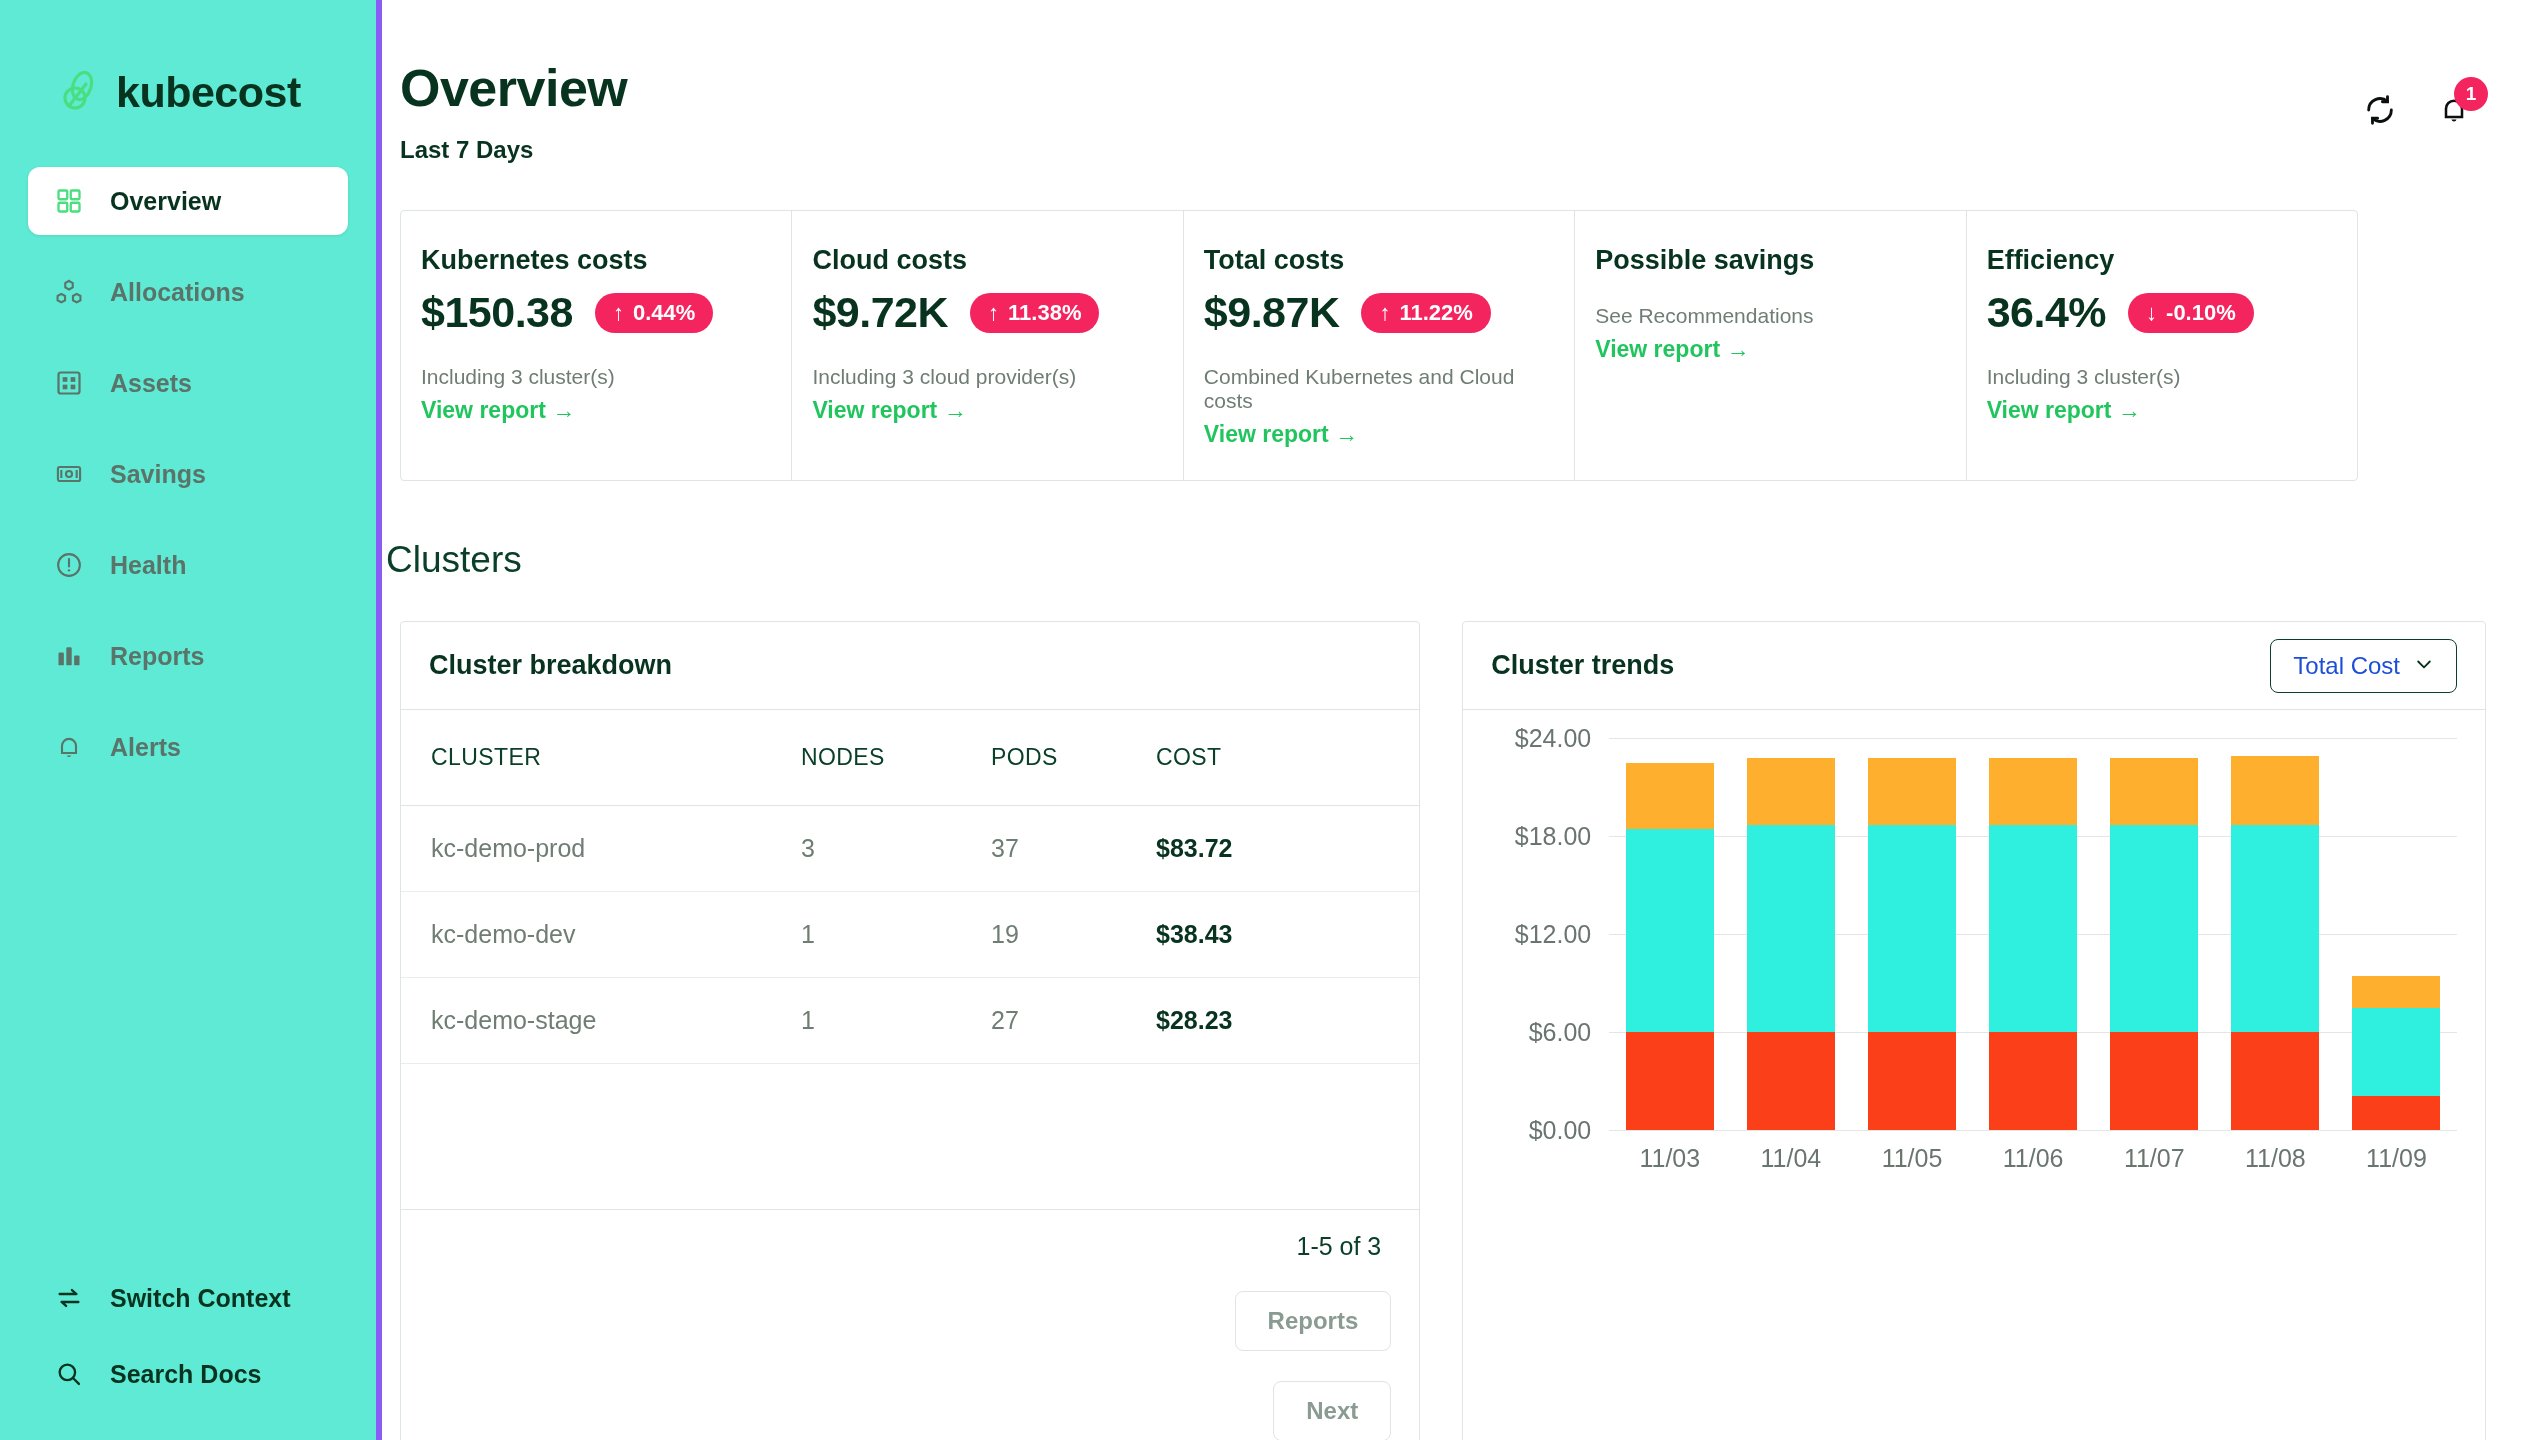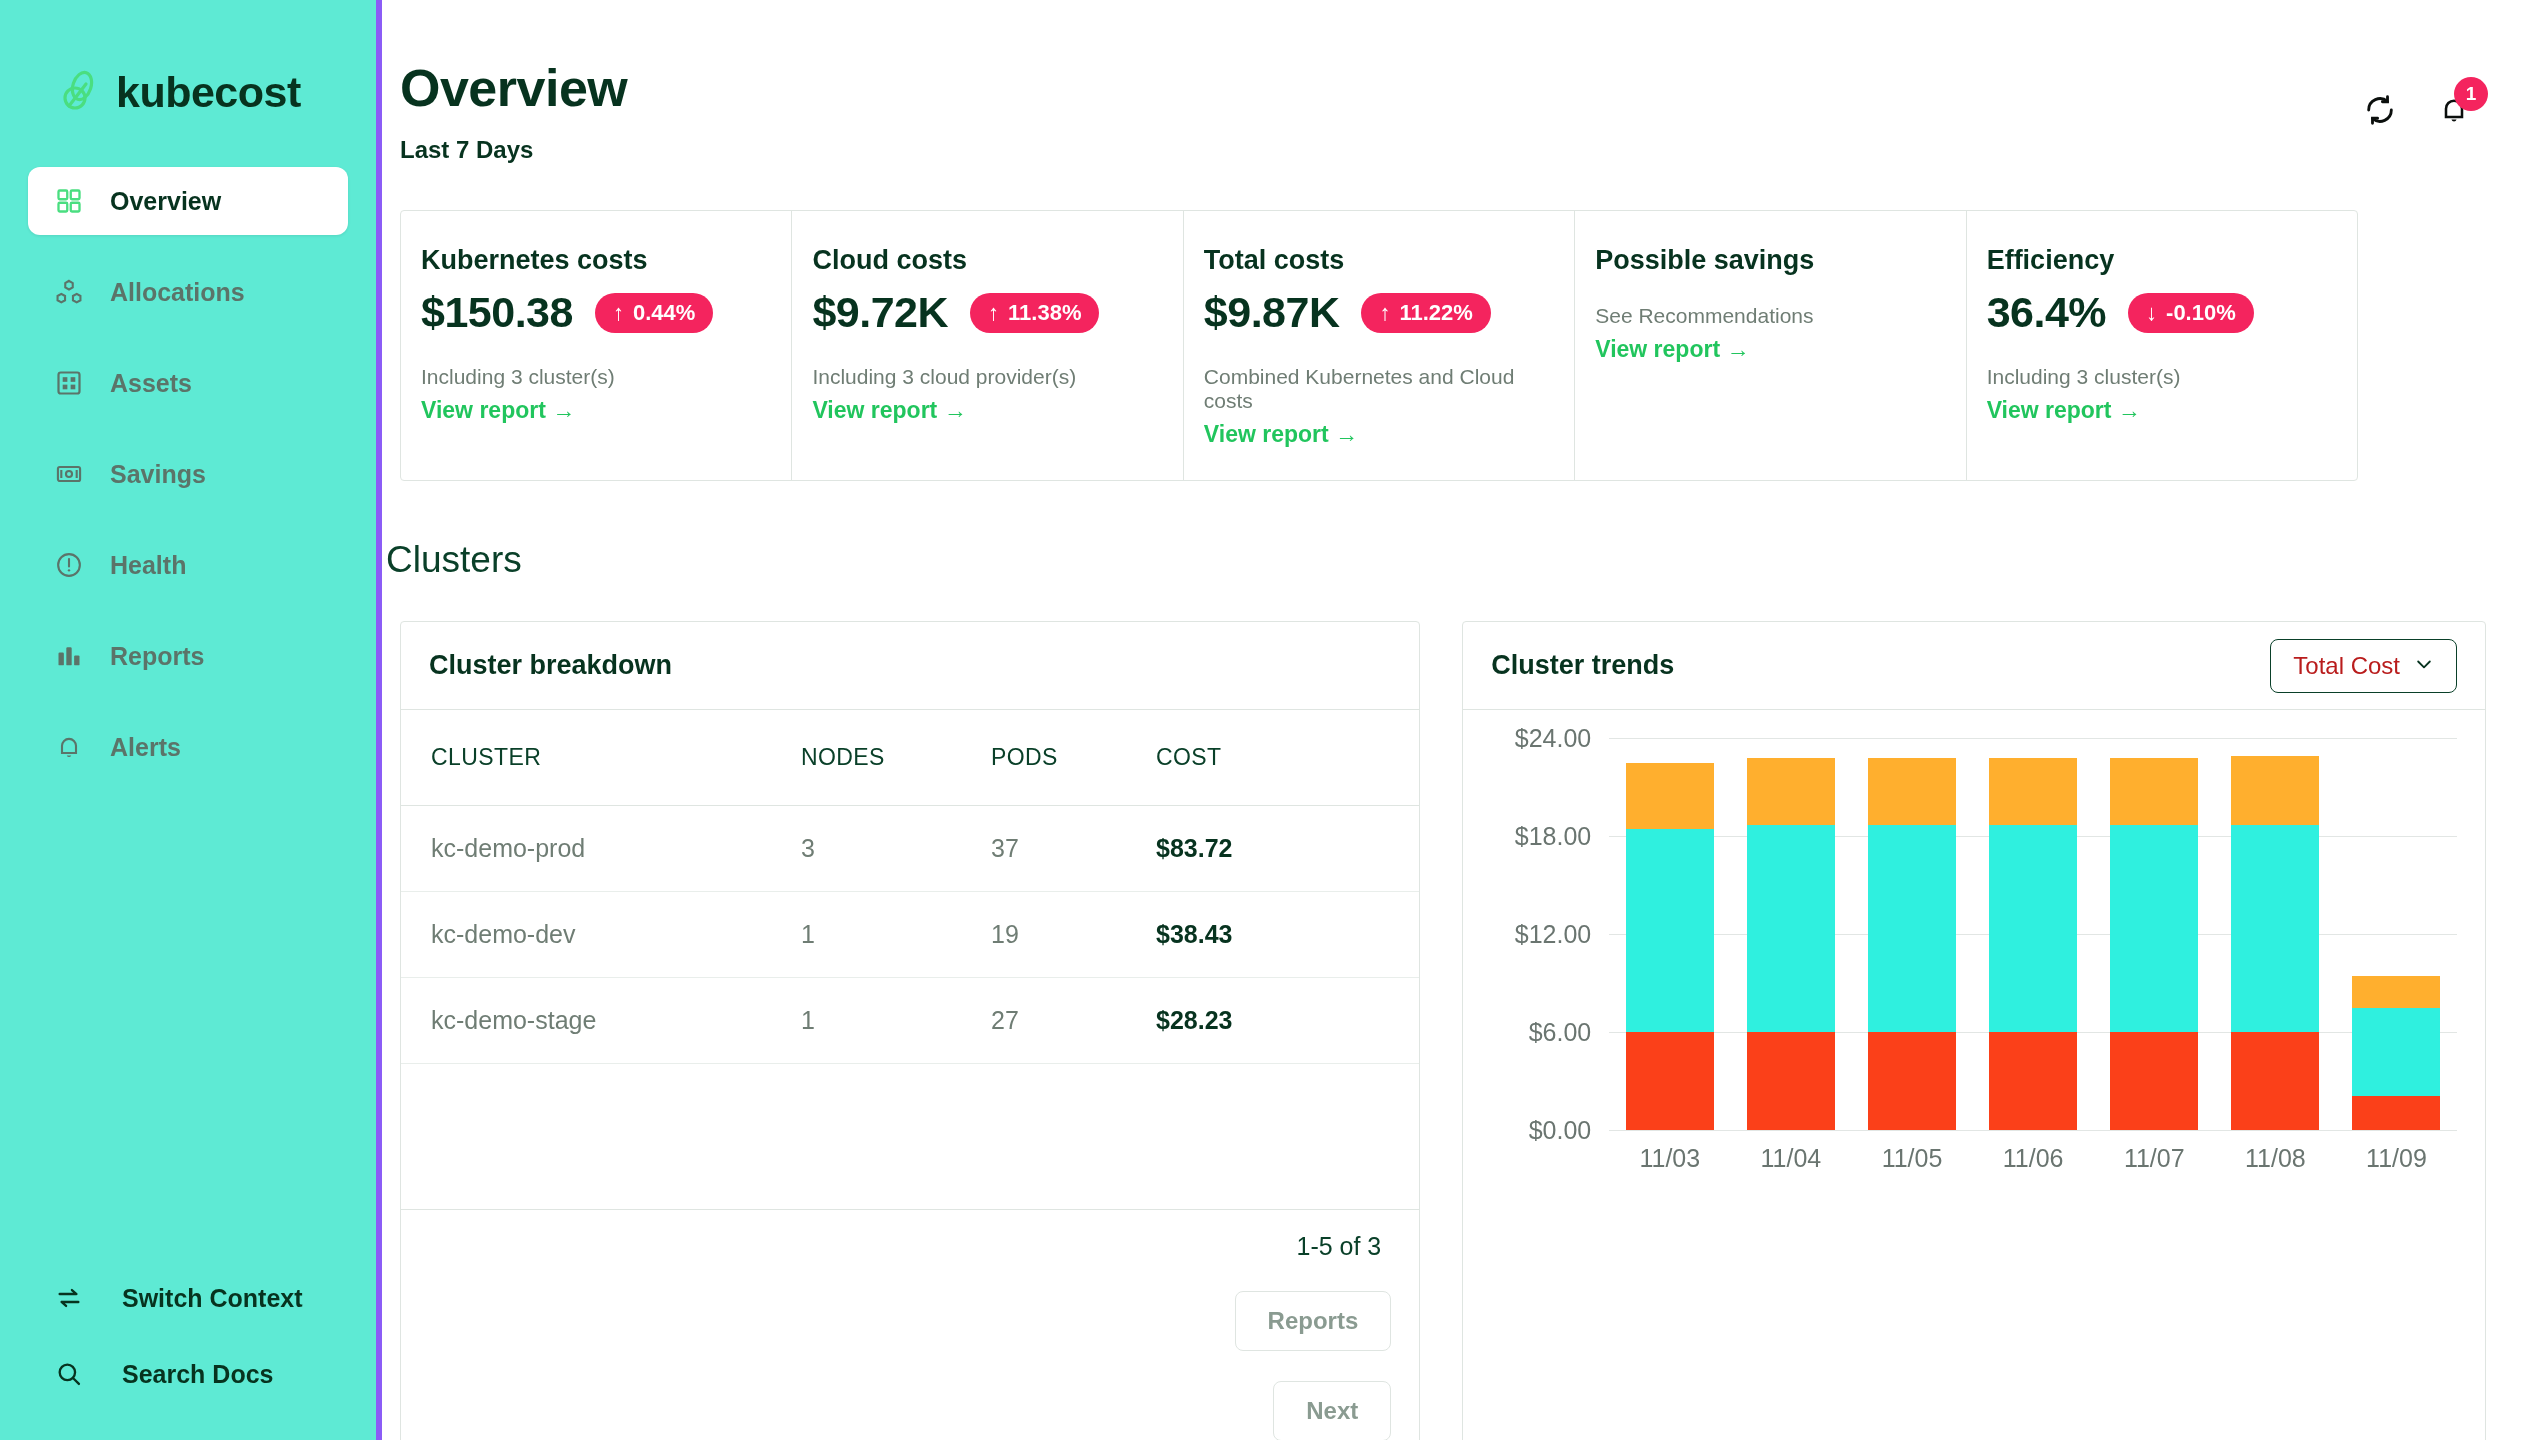--- a/index.html
+++ b/index.html
@@ -38,21 +38,21 @@
   .nav-item .lbl { font-size: 25px; font-weight: 700; color: #5b7469; }
   .nav-item.active {
     background: #ffffff;
     box-shadow: 0 1px 3px rgba(10,40,25,.10);
   }
   .nav-item.active .lbl { color: #07331f; }
   .nav-spacer { height: 23px; }
 
   .sidebar-bottom { position: absolute; left: 0; bottom: 0; width: 100%; padding: 0 28px 28px 28px; }
   .bottom-item {
-    display: flex; align-items: center; gap: 38px;
+    display: flex; align-items: center; gap: 26px;
     height: 76px; padding: 0 26px; cursor: pointer;
   }
   .bottom-item .ico { width: 30px; height: 30px; flex: 0 0 30px;
     display:flex; align-items:center; justify-content:center; }
   .bottom-item .lbl { font-size: 25px; font-weight: 700; color: #07331f; }
 
   
   .main { flex: 1; height: 1440px; overflow: hidden; position: relative; padding: 0 48px 0 0; }
   .page-head { display: flex; align-items: flex-start; padding: 62px 0 0 0; }
   .page-head-left { flex: 1; padding-left: 18px; }
@@ -108,21 +108,21 @@
 
   .card-head {
     height: 88px; display: flex; align-items: center;
     padding: 0 28px; border-bottom: 1px solid #dfe5e1;
   }
   .card-title { font-size: 27px; font-weight: 700; color: #07331f; flex: 1; }
 
   .dropdown {
     display: inline-flex; align-items: flex-end; gap: 14px;
     border: 1px solid #0a4029; border-radius: 8px;
-    padding: 12px 22px; font-size: 24px; color: #b91c1c; cursor: pointer;
+    padding: 12px 22px; font-size: 24px; color: #1d4ed8; cursor: pointer;
     background: #fff;
   }
 
   table.tbl { width: 100%; border-collapse: collapse; }
   table.tbl th {
     text-align: left; font-size: 23px; font-weight: 400; color: #0a4029;
     letter-spacing: .4px; padding: 34px 0 34px 0;
     border-bottom: 1px solid #dfe5e1;
   }
   table.tbl td {

